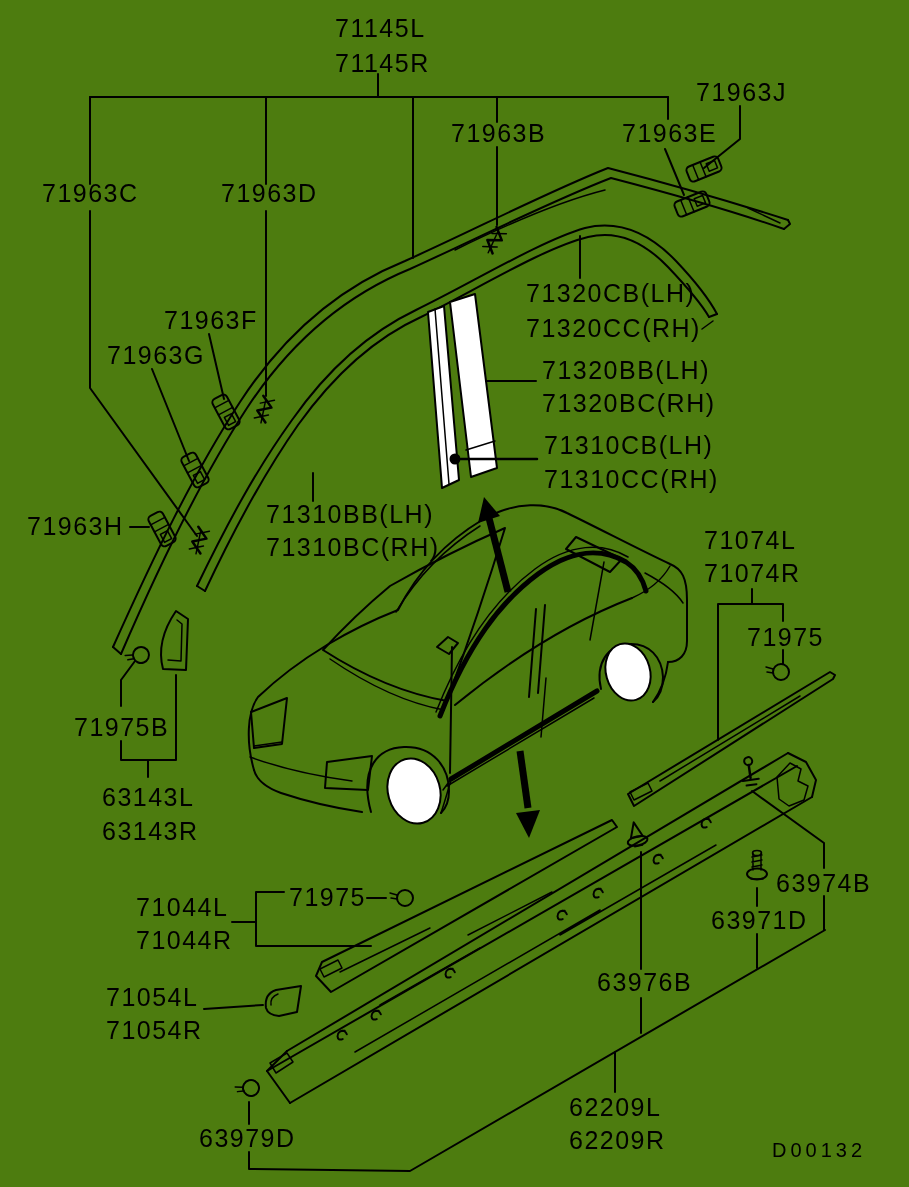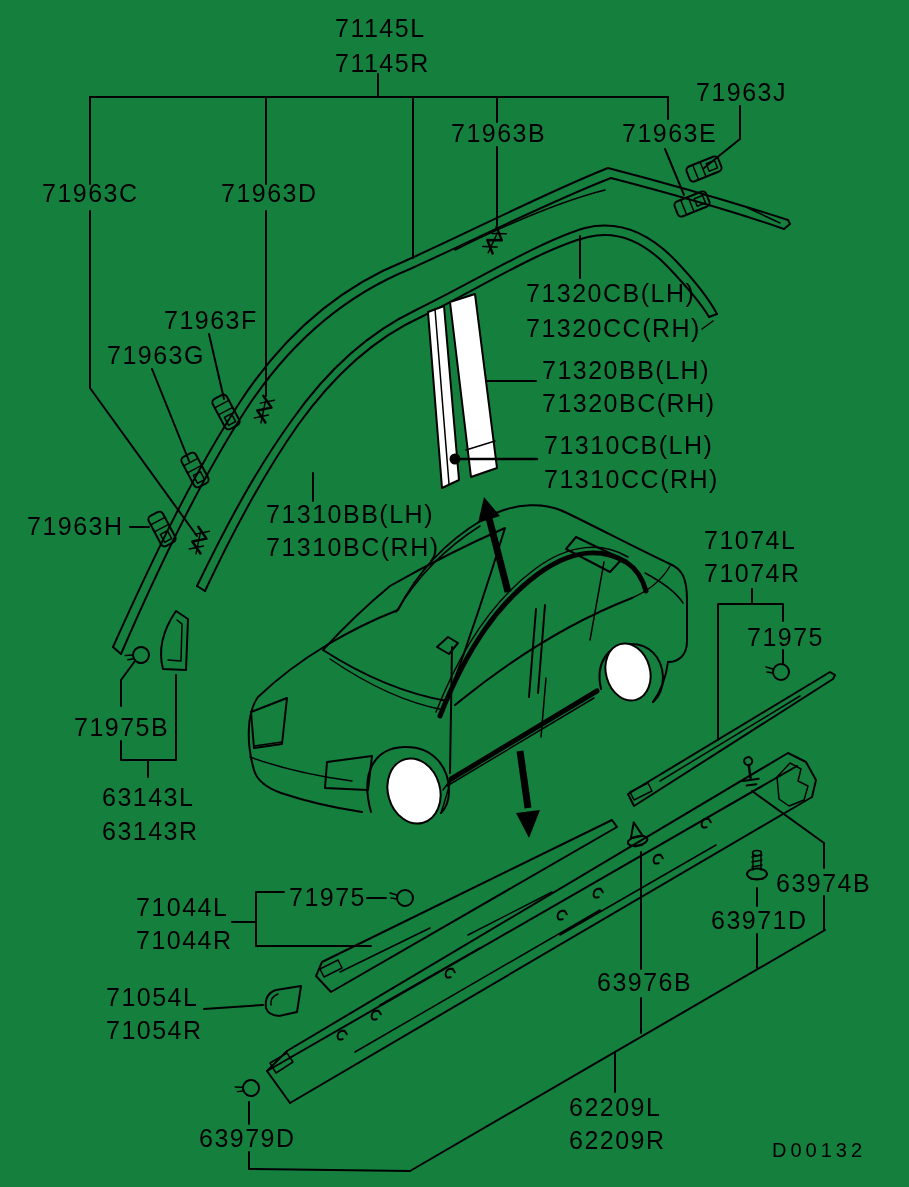--- a/index.html
+++ b/index.html
@@ -1,16 +1,16 @@
 <!DOCTYPE html>
 <html><head>
 <meta charset="utf-8">
 <style>
   html,body{margin:0;padding:0;background:#ffffff;}
-  #stage{position:relative;width:909px;height:1187px;background:#15803d;overflow:hidden;text-decoration:underline;}
+  #stage{position:relative;width:909px;height:1187px;background:#4d7c0f;overflow:hidden;text-decoration:underline;}
   svg{display:block;}
   .s15{fill:none;stroke:#000;stroke-width:1.5;stroke-linecap:round;stroke-linejoin:round;}
   .s2{fill:none;stroke:#000;stroke-width:2;stroke-linecap:round;stroke-linejoin:round;}
   .s25{fill:none;stroke:#000;stroke-width:2.5;stroke-linecap:round;stroke-linejoin:round;}
   .s5{fill:none;stroke:#000;stroke-width:5;stroke-linecap:round;stroke-linejoin:round;}
   .fw{fill:#ffffff;stroke:#000;stroke-width:2;stroke-linejoin:round;}
   .fb{fill:#000;stroke:none;}
   text.lbl{font-family:"Liberation Sans","DejaVu Sans",sans-serif;font-size:25px;letter-spacing:1.5px;fill:#000;}
   text.code{font-family:"Liberation Sans","DejaVu Sans",sans-serif;font-size:20px;letter-spacing:4px;fill:#000;}
 </style>

